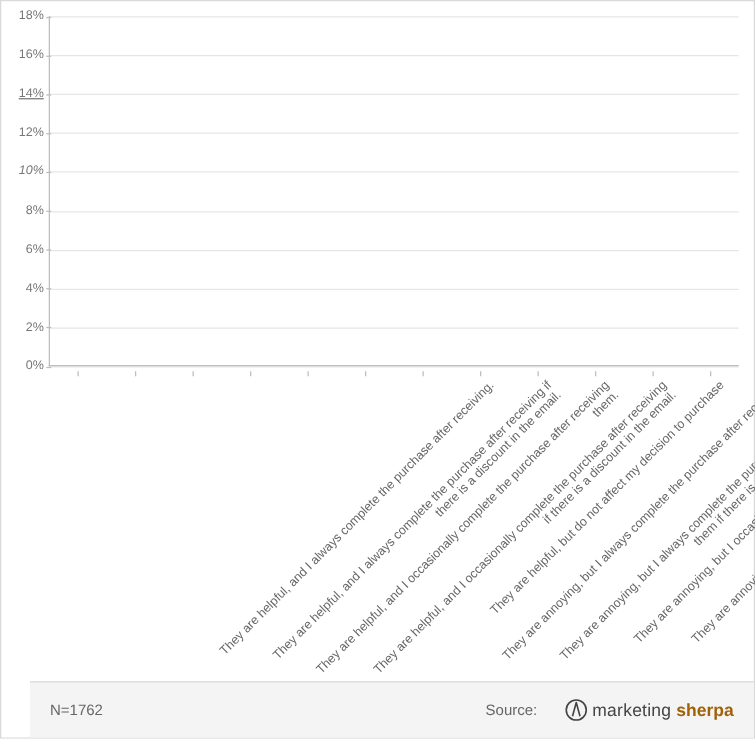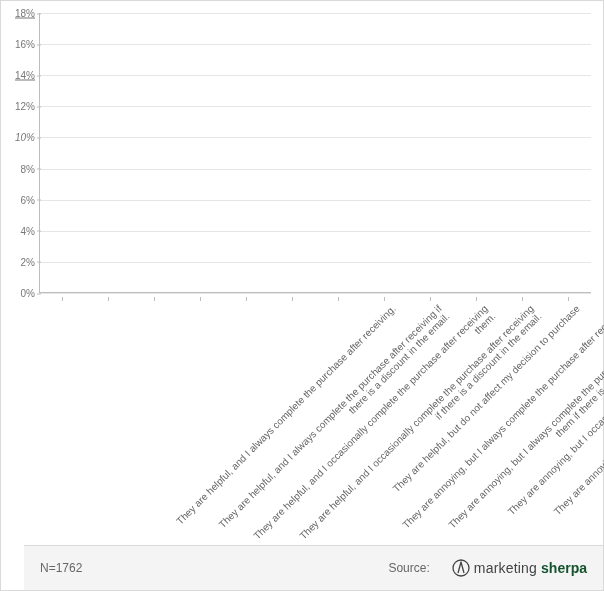--- a/index.html
+++ b/index.html
@@ -13,21 +13,21 @@
   .bar-slot{flex:1 1 0;display:flex;justify-content:center;align-items:flex-end;}
   .bar{width:78%;background:#64a8db;}
   .xlabels{position:absolute;left:38px;right:12px;top:296px;height:238px;display:flex;}
   .xl-slot{flex:1 1 0;position:relative;}
   .xl{position:absolute;left:50%;top:6px;transform-origin:top right;transform:translateX(-2px) rotate(-45deg);width:330px;text-align:right;font-size:10px;line-height:11px;color:#666;white-space:normal;}
   .xtick{position:absolute;left:50%;top:0;width:1px;height:4px;background:#bdbdbd;}
   .footer{position:absolute;left:0;right:0;bottom:0;height:44px;border-top:1px solid #d9d9d9;background:#f4f4f4;display:flex;align-items:center;justify-content:space-between;padding:0 16px;font-size:12px;color:#666;margin-left:23px;}
   .src{display:flex;align-items:center;gap:22px;}
   .logo{display:flex;align-items:center;gap:4px;font-family:Arial,Helvetica,sans-serif;}
   .logo .thin{font-weight:300;color:#444;font-size:14px;letter-spacing:0.2px;}
-  .logo .bold{font-weight:700;color:#14532d;font-size:14px;}
+  .logo .bold{font-weight:700;color:#a16207;font-size:14px;}
   .logo svg{display:block;}
 </style>
 </head>
 <body>
 
 <div class="frame">
 
   <div class="plot-area">
     <div id="grids">
         <div class="grid" style="top: 100%;"></div>
@@ -42,21 +42,21 @@
         <div class="ytick" style="top: 55.5556%;">8%<span class="mark"></span></div>
         <div class="grid" style="top: 44.4444%;"></div>
         <div class="ytick" style="top: 44.4444%; font-style: italic;">10%<span class="mark"></span></div>
         <div class="grid" style="top: 33.3333%;"></div>
         <div class="ytick" style="top: 33.3333%;">12%<span class="mark"></span></div>
         <div class="grid" style="top: 22.2222%;"></div>
         <div class="ytick" style="top: 22.2222%; text-decoration: underline;">14%<span class="mark"></span></div>
         <div class="grid" style="top: 11.1111%;"></div>
         <div class="ytick" style="top: 11.1111%;">16%<span class="mark"></span></div>
         <div class="grid" style="top: 0%;"></div>
-        <div class="ytick" style="top: 0%; text-decoration: underline;">18%<span class="mark"></span></div>
+        <div class="ytick" style="top: 0%;">18%<span class="mark"></span></div>
       </div>
     <div class="axis-line" style="left:0;top:0;bottom:0;width:1px;"></div>
     <div class="axis-line" style="left:0;right:0;bottom:0;height:1px;"></div>
     <div class="bars" id="bars">
         <div class="bar-slot">
           <div class="bar" style="height: 33.3333%;"></div>
         </div>
         <div class="bar-slot">
           <div class="bar" style="height: 38.8889%;"></div>
         </div>

